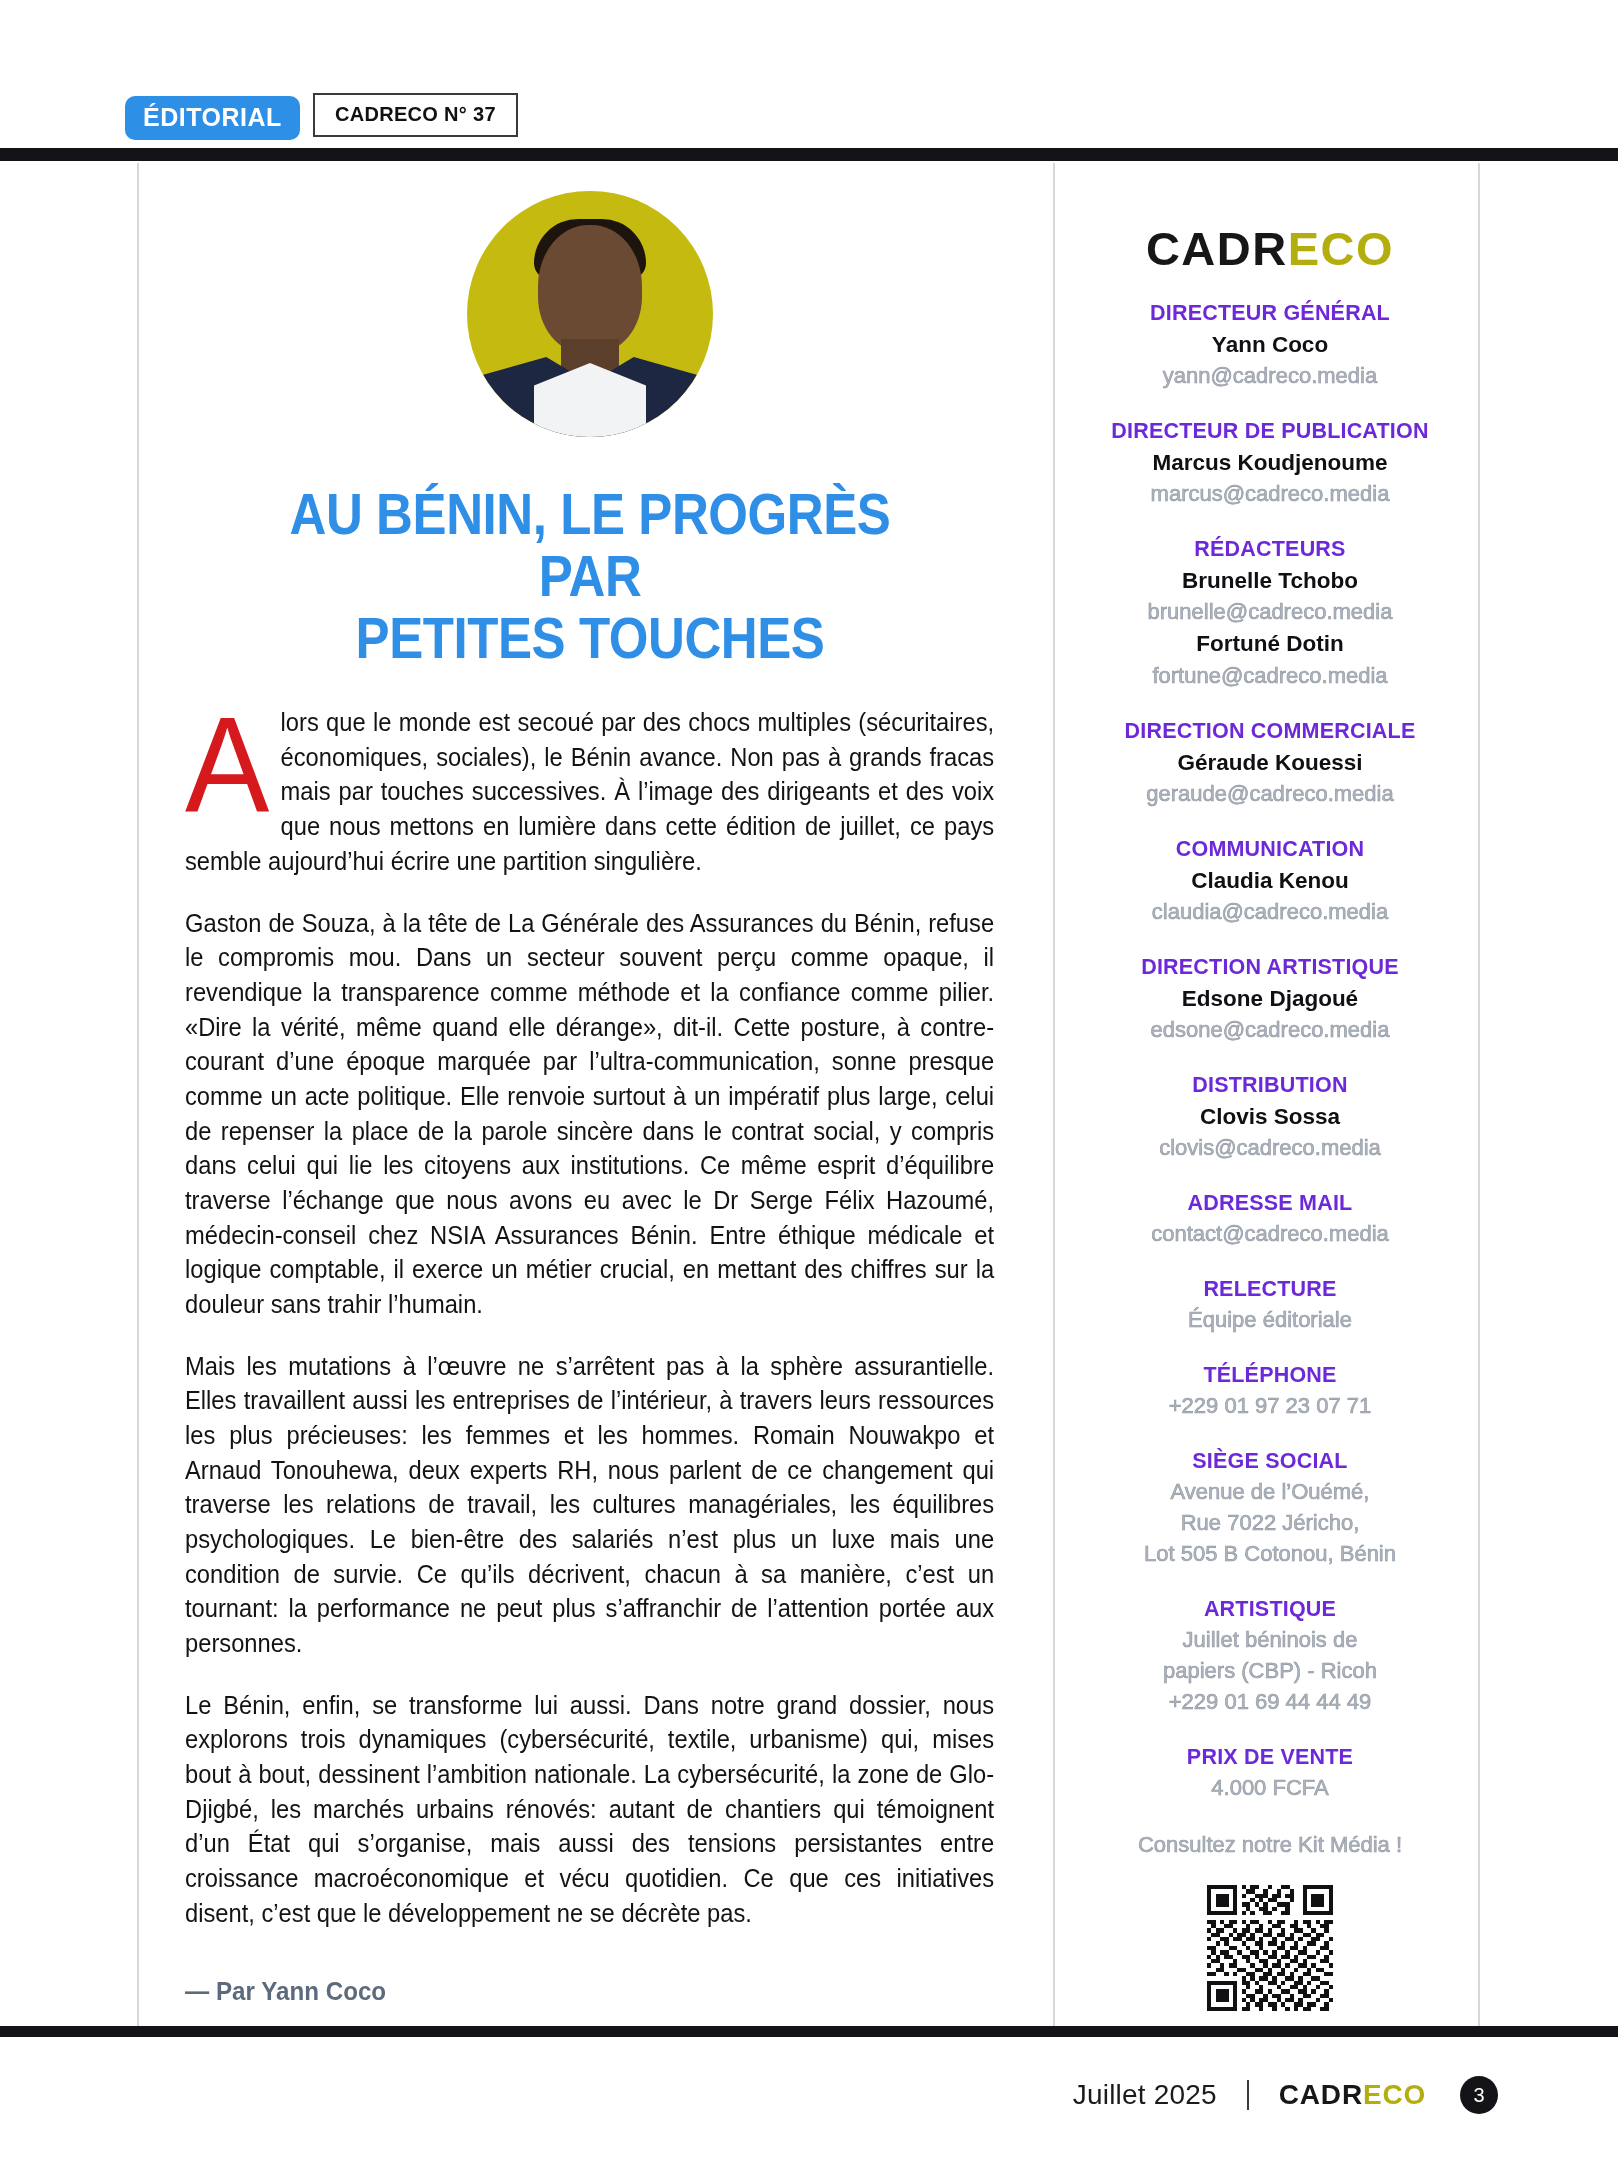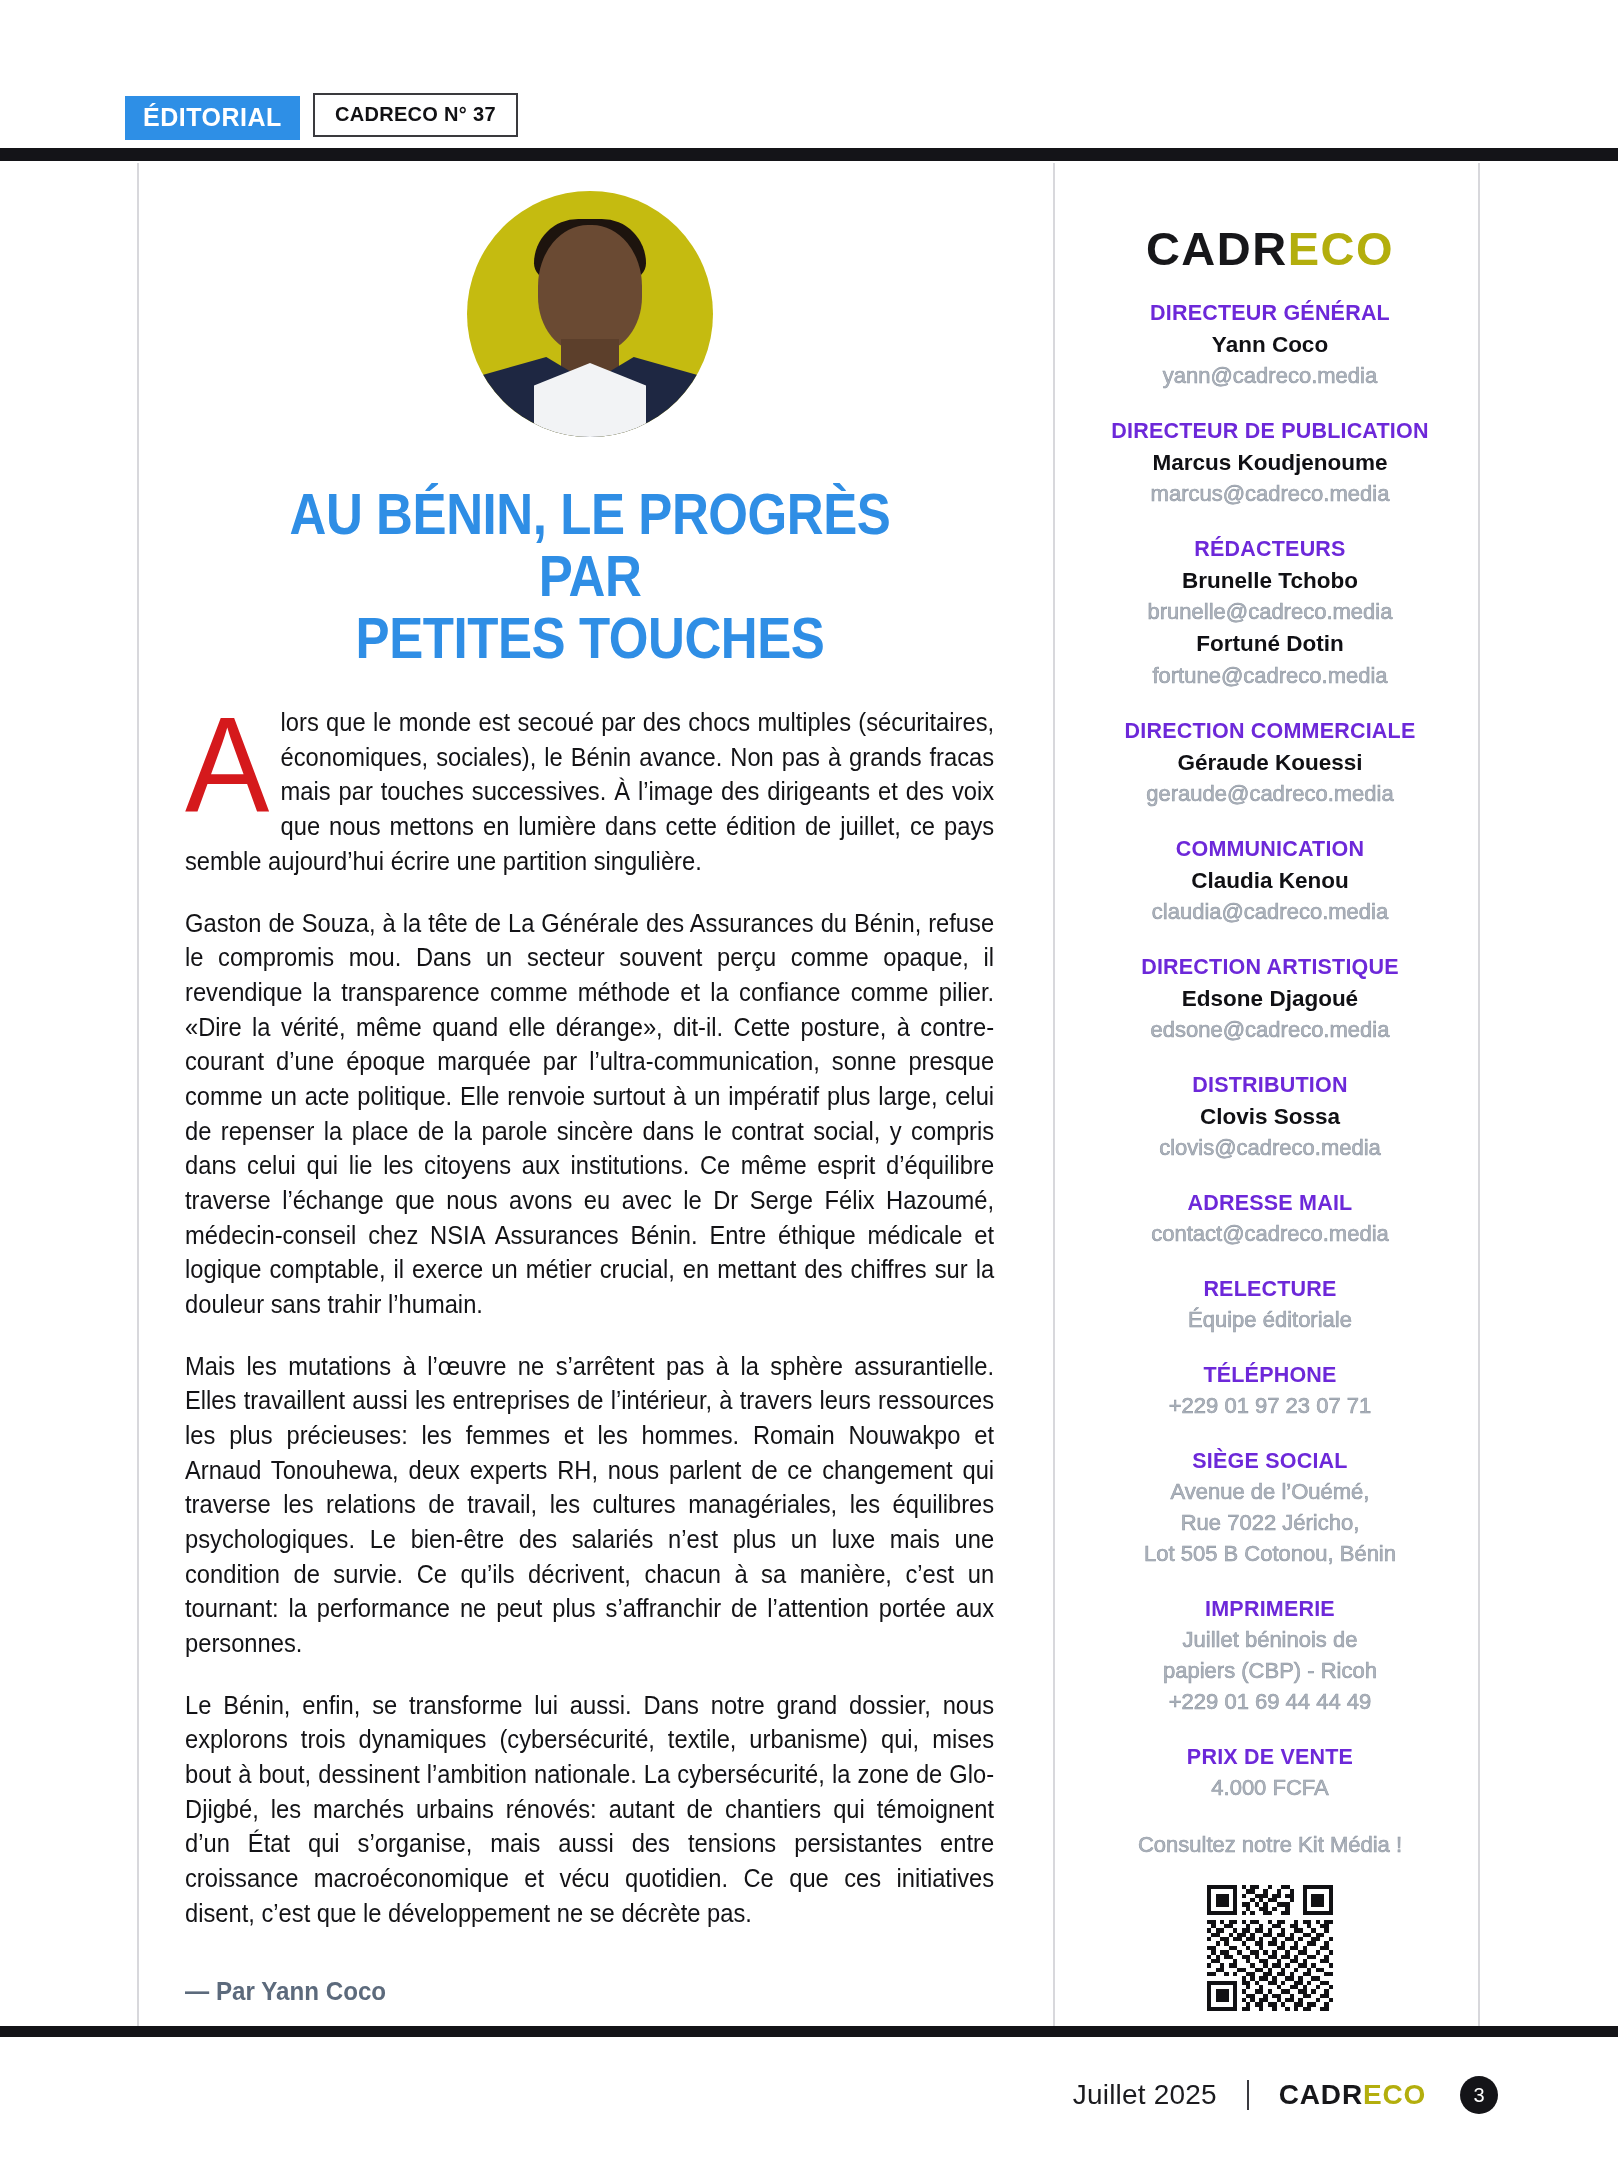--- a/index.html
+++ b/index.html
@@ -31,20 +31,21 @@
     position: absolute;
     left: 125px;
     top: 96px;
     background: #2e8fe6;
     color: #ffffff;
     font-weight: bold;
     font-size: 25px;
     letter-spacing: 0.5px;
     padding: 9px 18px 10px 18px;
     line-height: 1;
+    border-radius: 10px;
   }
   .issue-box {
     position: absolute;
     left: 313px;
     top: 93px;
     border: 2.5px solid #3a3a3e;
     color: #111114;
     font-weight: bold;
     font-size: 20px;
     letter-spacing: 0.3px;
@@ -439,21 +440,21 @@
       </div>
 
       <div class="mast-block">
         <div class="mast-role">SIÈGE SOCIAL</div>
         <div class="mast-soft">Avenue de l’Ouémé,</div>
         <div class="mast-soft">Rue 7022 Jéricho,</div>
         <div class="mast-soft">Lot 505 B Cotonou, Bénin</div>
       </div>
 
       <div class="mast-block">
-        <div class="mast-role">IMPRIMERIE</div>
+        <div class="mast-role">ARTISTIQUE</div>
         <div class="mast-soft">Juillet béninois de</div>
         <div class="mast-soft">papiers (CBP) - Ricoh</div>
         <div class="mast-soft">+229 01 69 44 44 49</div>
       </div>
 
       <div class="mast-block">
         <div class="mast-role">PRIX DE VENTE</div>
         <div class="mast-soft">4.000 FCFA</div>
       </div>
 

